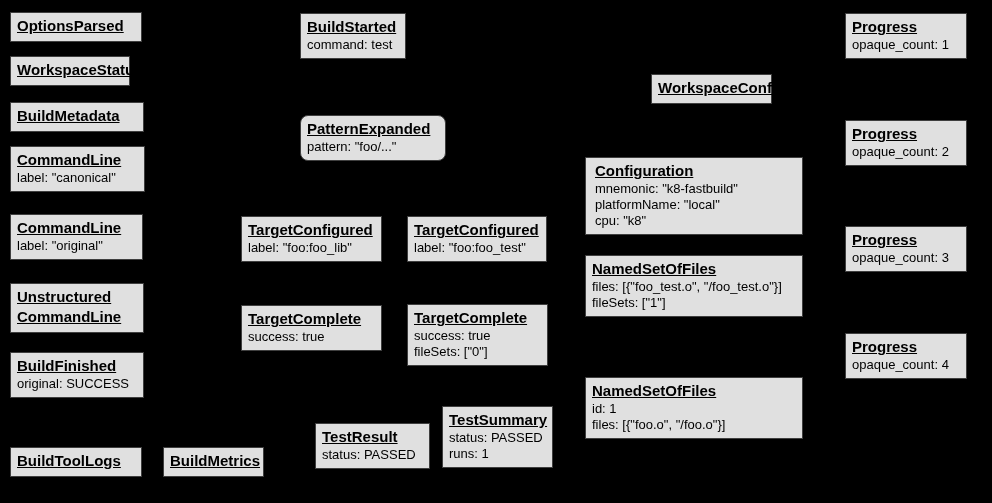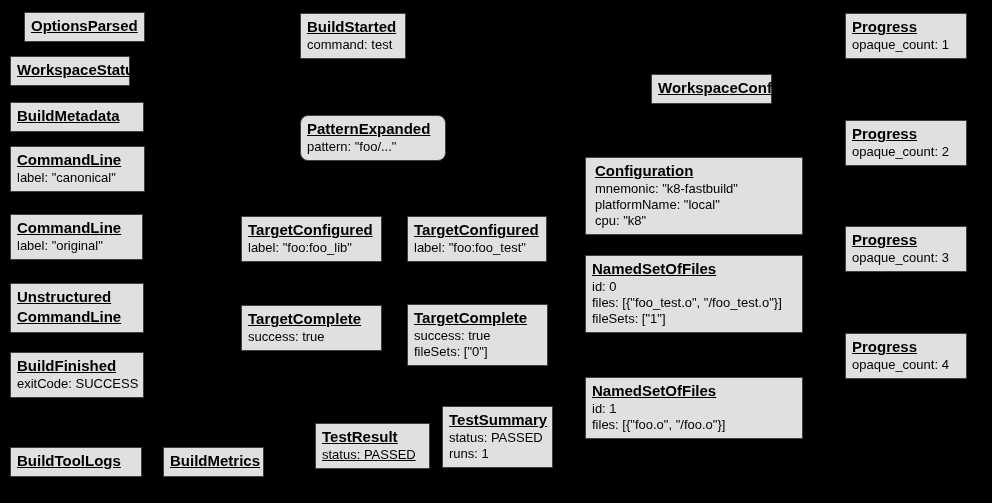--- a/index.html
+++ b/index.html
@@ -36,21 +36,21 @@
     font-size: 13px;
     line-height: 16px;
     white-space: nowrap;
   }
 </style>
 </head>
 <body>
 
 <div id="canvas">
 
-  <div class="node" style="left:24px; top:12px; width:121px;">
+  <div class="node" style="left:10px; top:12px; width:132px;">
     <span class="title">OptionsParsed</span>
   </div>
 
   <div class="node" style="left:10px; top:56px; width:120px;">
     <span class="title">WorkspaceStatus</span>
   </div>
 
   <div class="node" style="left:10px; top:102px; width:134px;">
     <span class="title">BuildMetadata</span>
   </div>
@@ -65,21 +65,21 @@
     <span class="attr">label: "original"</span>
   </div>
 
   <div class="node" style="left:10px; top:283px; width:134px;">
     <span class="title">Unstructured</span>
     <span class="title">CommandLine</span>
   </div>
 
   <div class="node" style="left:10px; top:352px; width:134px;">
     <span class="title">BuildFinished</span>
-    <span class="attr">exitCode: SUCCESS</span>
+    <span class="attr">original: SUCCESS</span>
   </div>
 
   <div class="node" style="left:10px; top:447px; width:132px;">
     <span class="title">BuildToolLogs</span>
   </div>
 
   <div class="node" style="left:163px; top:447px; width:101px;">
     <span class="title">BuildMetrics</span>
   </div>
 
@@ -107,21 +107,21 @@
     <span class="title">TargetComplete</span>
     <span class="attr">success: true</span>
   </div>
 
   <div class="node" style="left:407px; top:304px; width:141px;">
     <span class="title">TargetComplete</span>
     <span class="attr">success: true</span>
     <span class="attr">fileSets: ["0"]</span>
   </div>
 
-  <div class="node" style="left:315px; top:423px; width:115px;text-decoration:underline;">
+  <div class="node" style="left:315px; top:423px; width:115px;">
     <span class="title">TestResult</span>
     <span class="attr">status: PASSED</span>
   </div>
 
   <div class="node" style="left:442px; top:406px; width:111px;">
     <span class="title">TestSummary</span>
     <span class="attr">status: PASSED</span>
     <span class="attr">runs: 1</span>
   </div>
 
@@ -131,21 +131,20 @@
 
   <div class="node" style="left:585px; top:157px; width:218px;padding-left:9px;">
     <span class="title">Configuration</span>
     <span class="attr">mnemonic: "k8-fastbuild"</span>
     <span class="attr">platformName: "local"</span>
     <span class="attr">cpu: "k8"</span>
   </div>
 
   <div class="node" style="left:585px; top:255px; width:218px;">
     <span class="title">NamedSetOfFiles</span>
-    <span class="attr">id: 0</span>
     <span class="attr">files: [{"foo_test.o", "/foo_test.o"}]</span>
     <span class="attr">fileSets: ["1"]</span>
   </div>
 
   <div class="node" style="left:585px; top:377px; width:218px;">
     <span class="title">NamedSetOfFiles</span>
     <span class="attr">id: 1</span>
     <span class="attr">files: [{"foo.o", "/foo.o"}]</span>
   </div>
 

